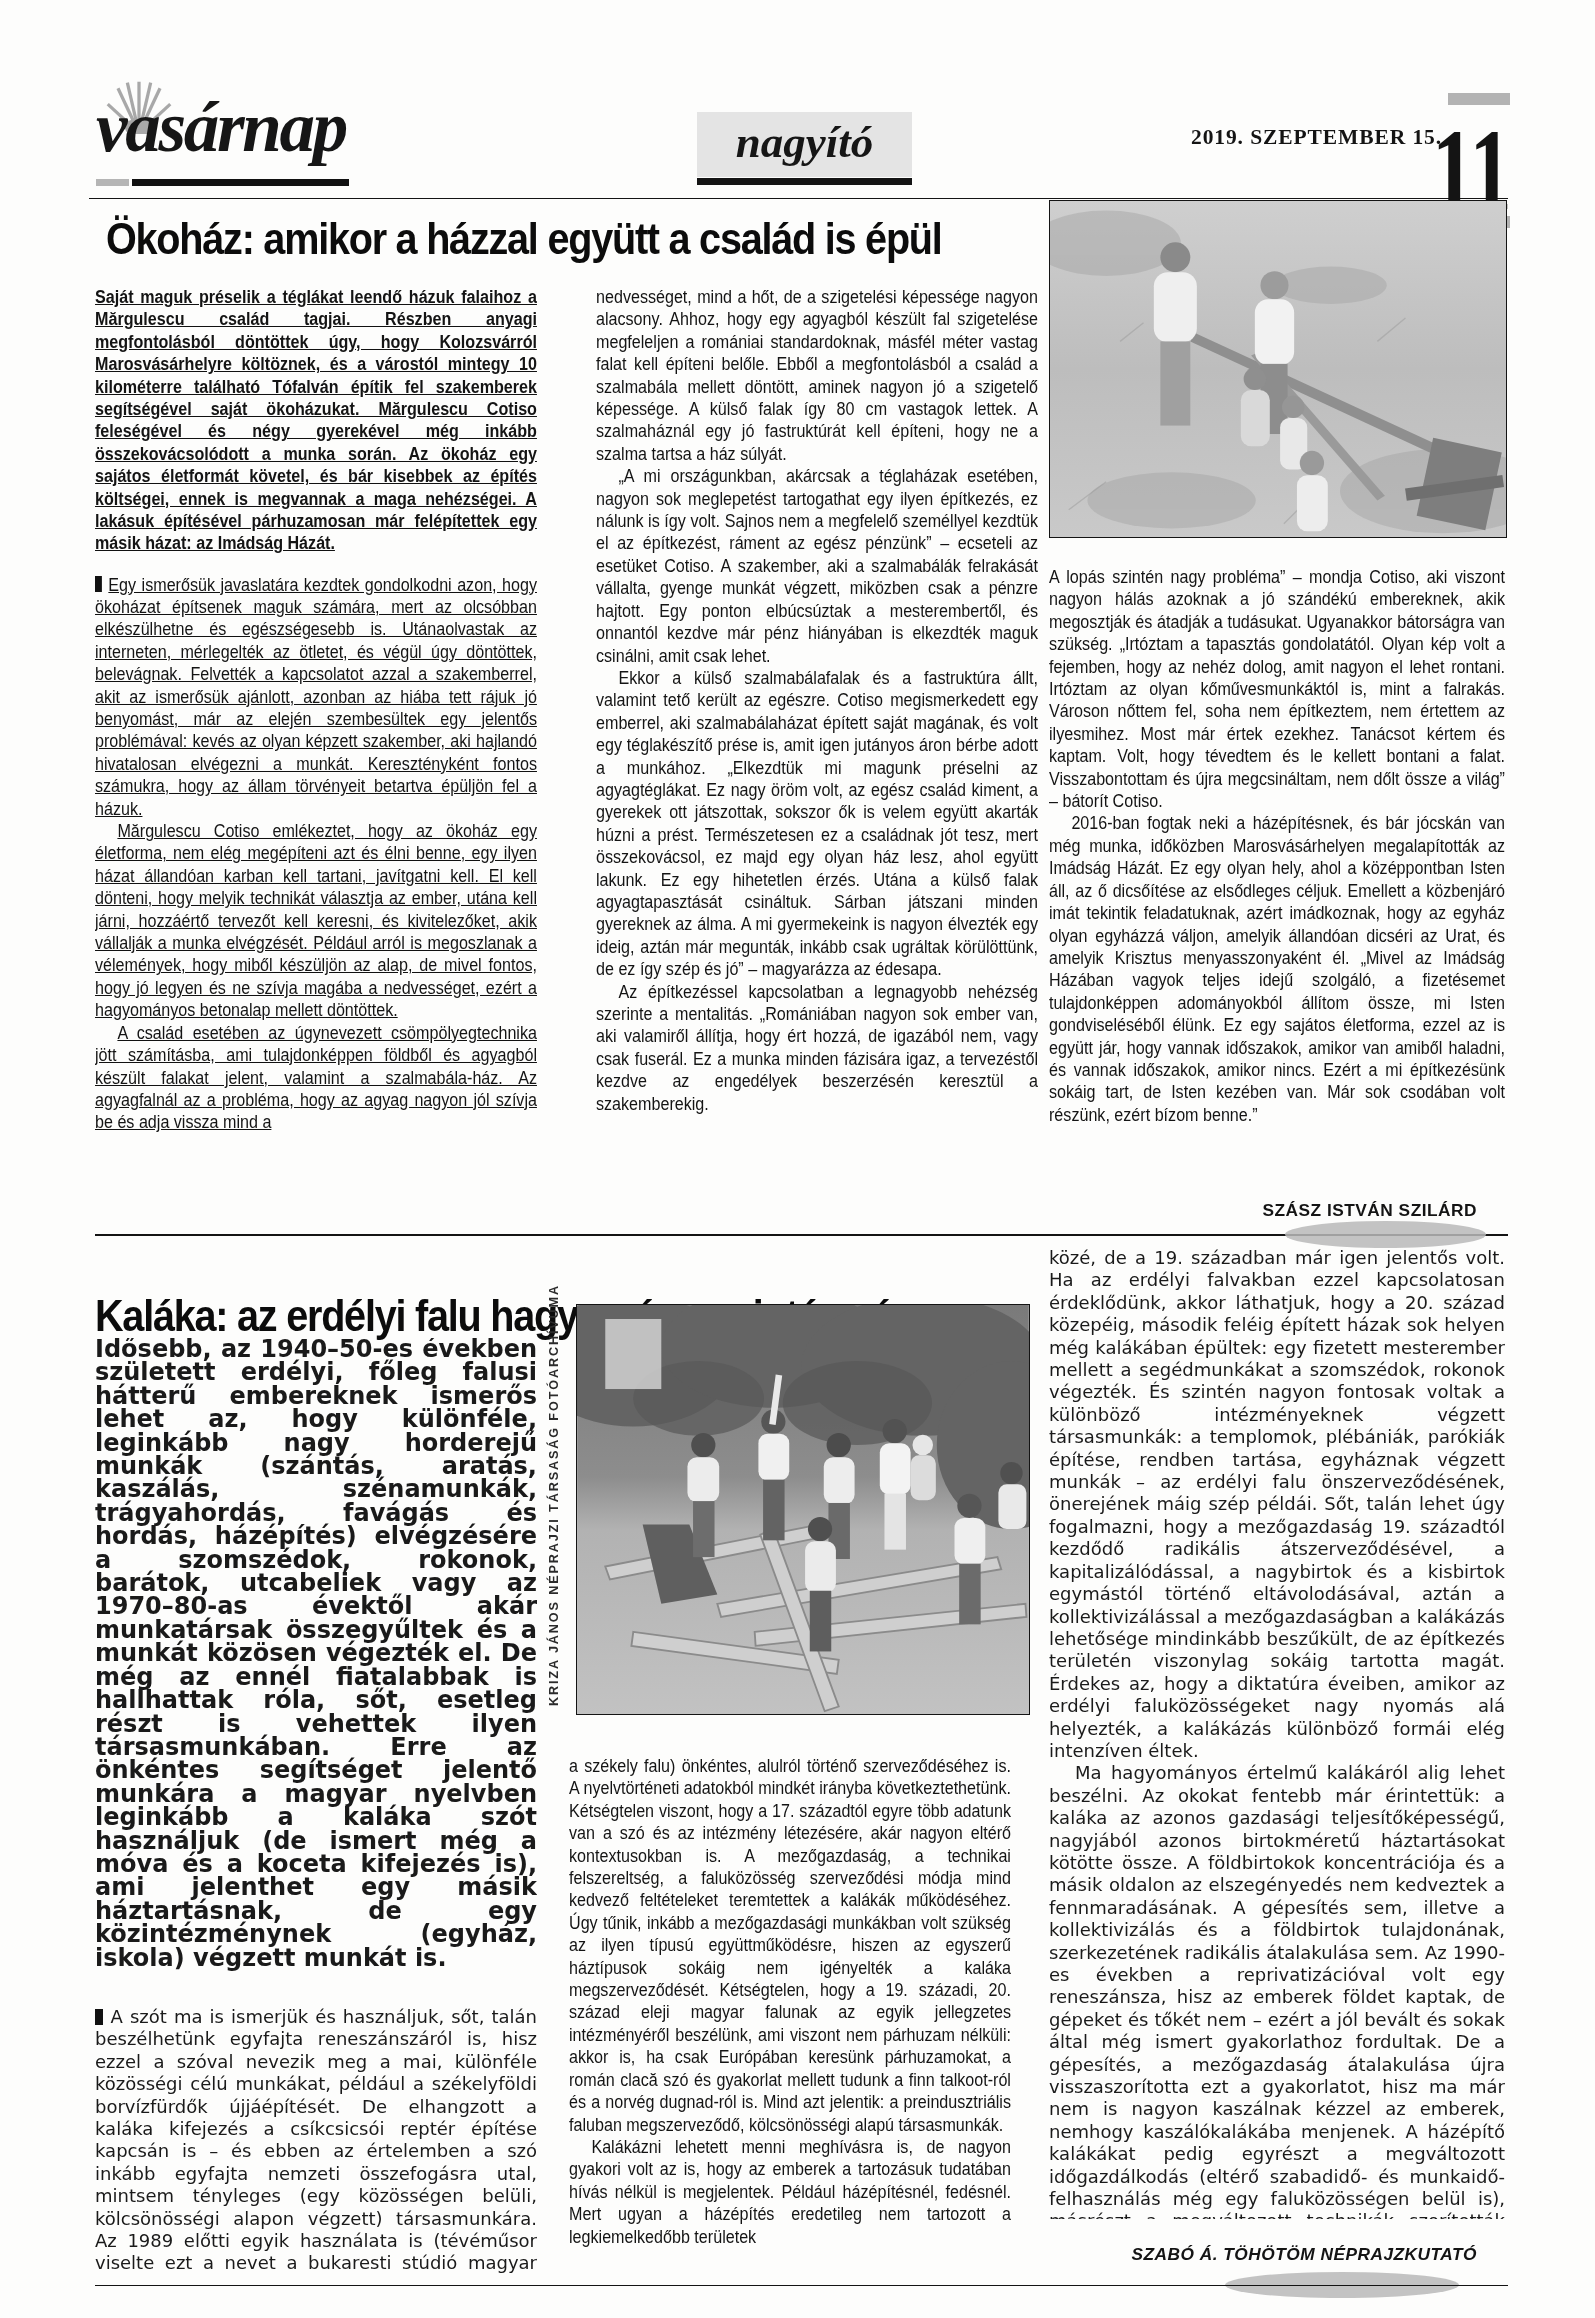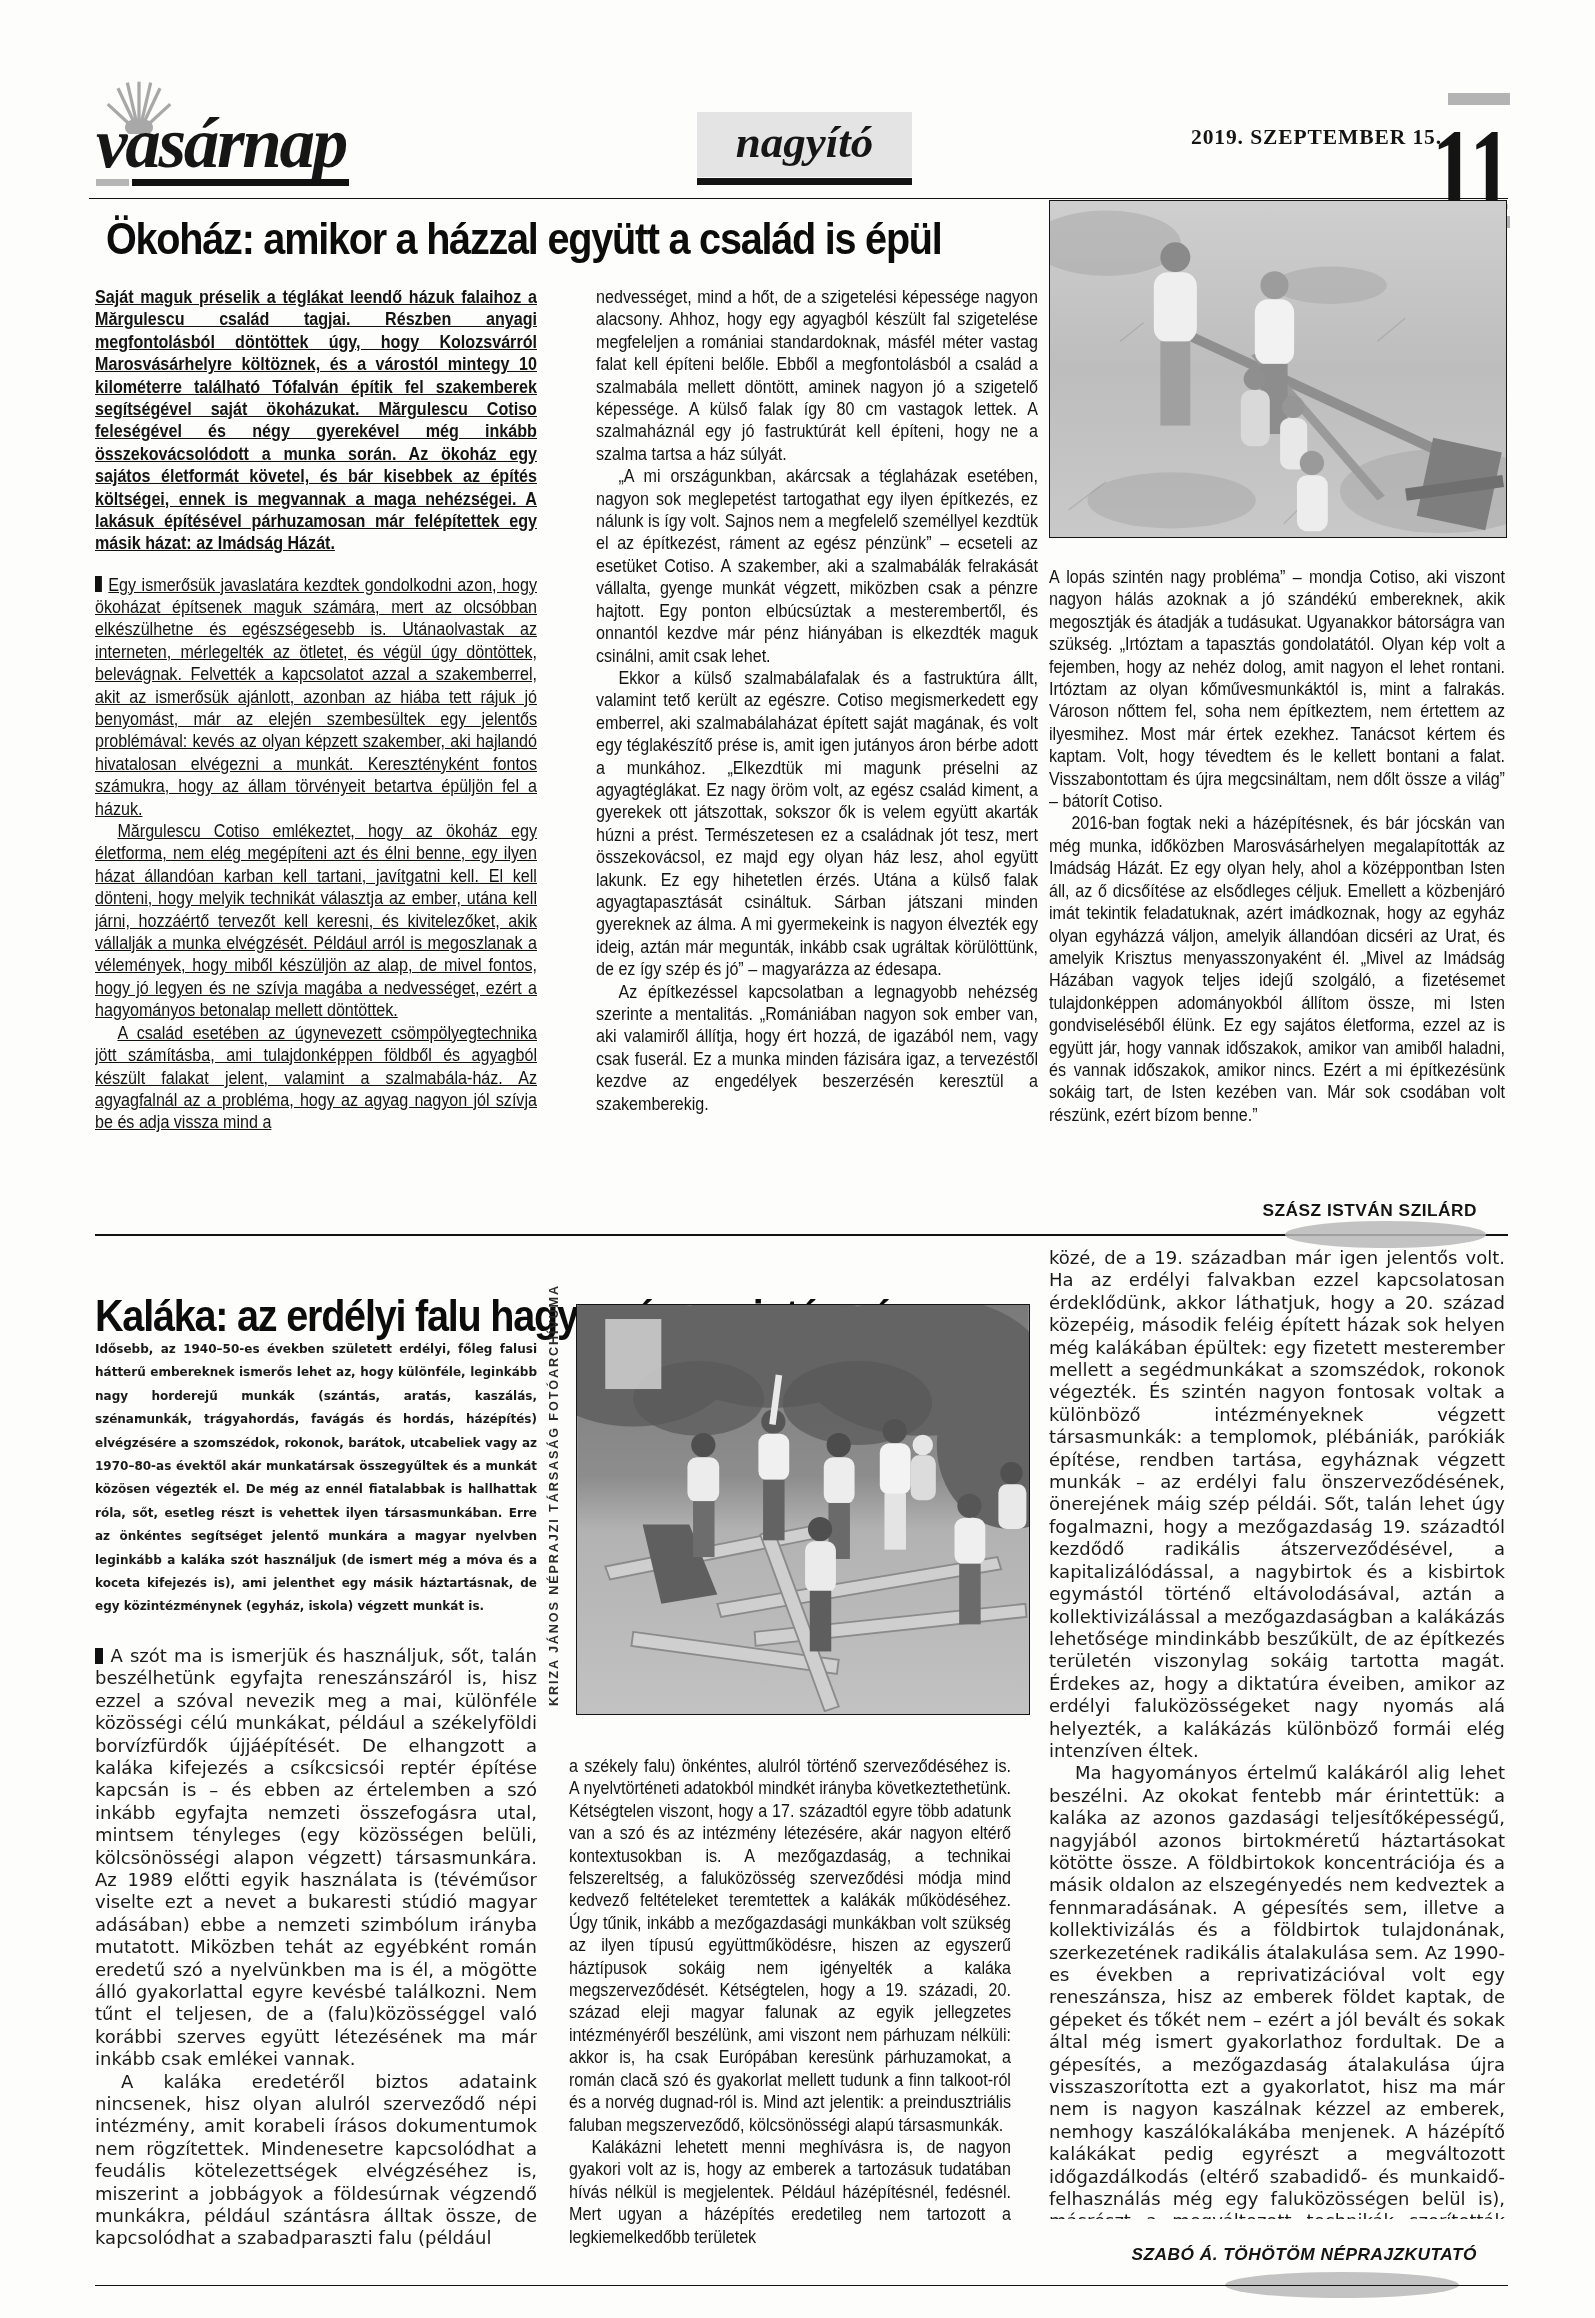--- a/index.html
+++ b/index.html
@@ -22,21 +22,21 @@
   .headline{font:700 45px/1.04 "Liberation Sans",sans-serif;letter-spacing:-1.4px;color:#0c0c0c;white-space:nowrap;}
   .squeeze{transform:scaleX(.88);transform-origin:0 0;display:inline-block;}
   
   .colbox{overflow:hidden;}
   .cond-wrap{width:116%;transform:scaleX(.862);transform-origin:0 0;}
   .bodytext{font:400 18.7px/22.4px "Liberation Sans",sans-serif;text-align:justify;color:#141414;}
   .roundtext{font:400 18px/22.4px "DejaVu Sans",sans-serif;text-align:justify;color:#1a1a1a;}
   .para{margin:0;}
   .para.ind{text-indent:26px;}
   .para.lead{font-weight:700;margin-bottom:18.7px;}
-  .roundtext .para.lead{font-size:12px;line-height:23.4px;margin-bottom:26px;}
+  .roundtext .para.lead{font-size:24px;line-height:23.4px;margin-bottom:36px;}
   .pmark{display:inline-block;width:8px;height:16px;background:#111;margin-right:7.5px;vertical-align:-1.9px;}
   .byline{font:700 17.3px/1 "Liberation Sans",sans-serif;letter-spacing:0.5px;text-align:right;color:#141414;}
   .oval{background:#b8b8b8;border-radius:50%;opacity:.85;}
   .vcredit{writing-mode:vertical-rl;transform:rotate(180deg);font:700 12.6px/1 "Liberation Sans",sans-serif;
            letter-spacing:1.9px;color:#2b2b2b;white-space:nowrap;}
   
   .photo{border:1.9px solid #141414;overflow:hidden;background:#c7c7c7;}
   .photo svg{display:block;}
 </style>
 </head>
@@ -50,21 +50,21 @@
         <line x1="75" y1="118" x2="75" y2="8"></line>
           <line x1="75" y1="118" x2="30" y2="22"></line>
         <line x1="75" y1="118" x2="120" y2="22"></line>
           <line x1="75" y1="118" x2="8" y2="56"></line>
         <line x1="75" y1="118" x2="142" y2="56"></line>
           <line x1="75" y1="118" x2="50" y2="10"></line>
         <line x1="75" y1="118" x2="100" y2="10"></line>
       </g>
       <ellipse cx="75" cy="106" rx="30" ry="20" fill="#a8a8a8"></ellipse>
     </svg>
-    <div class="logo abs" style="left:0;top:24px;font-style:italic;">vasárnap</div>
+    <div class="logo abs" style="left:0;top:8px;font-style:italic;">vasárnap</div>
   </div>
   <div class="abs logo-underline-gray" style="left:96px;top:179px;width:33px;"></div>
   <div class="abs logo-underline-black" style="left:132px;top:179px;width:217px;"></div>
 
   <div class="abs section-box" style="left:697px;top:112px;width:215px;height:65px;">
     <span class="section-label">nagyító</span>
   </div>
   <div class="abs section-bar" style="left:697px;top:178px;width:215px;"></div>
 
   <div class="abs date" style="left:1191px;top:127px;">2019. SZEPTEMBER 15.</div>

